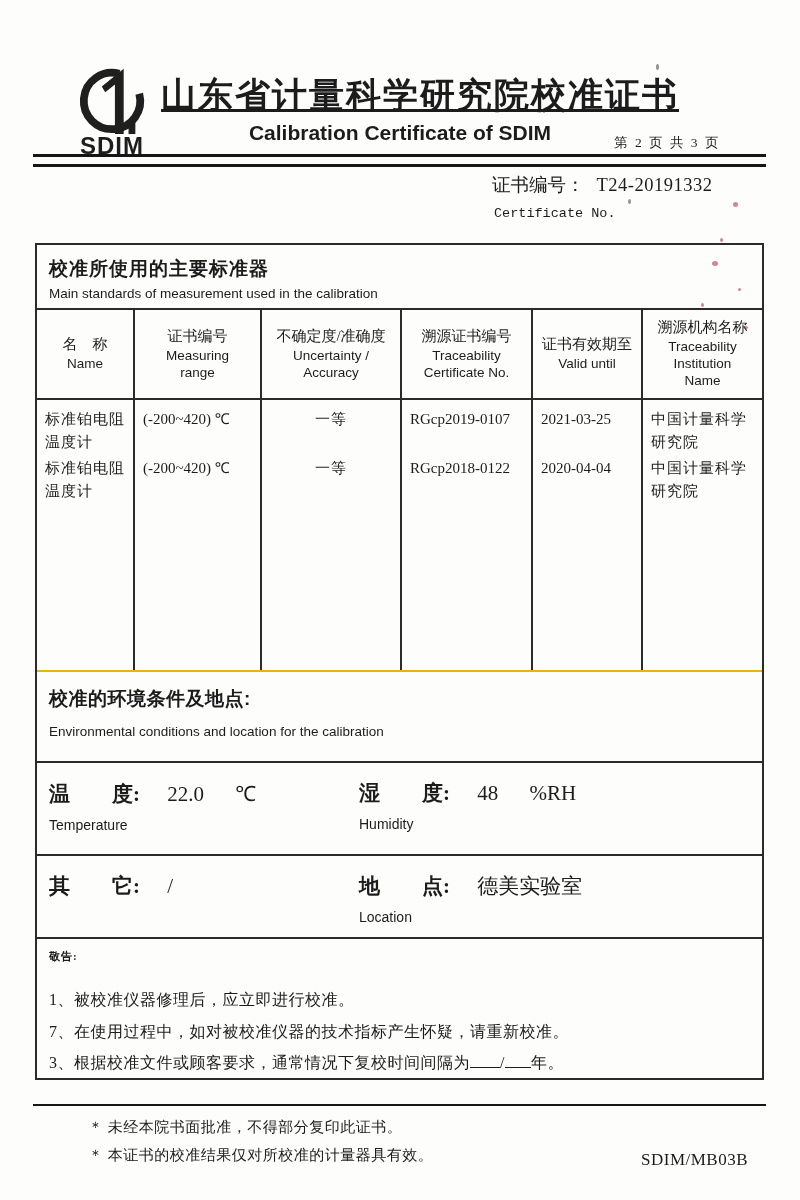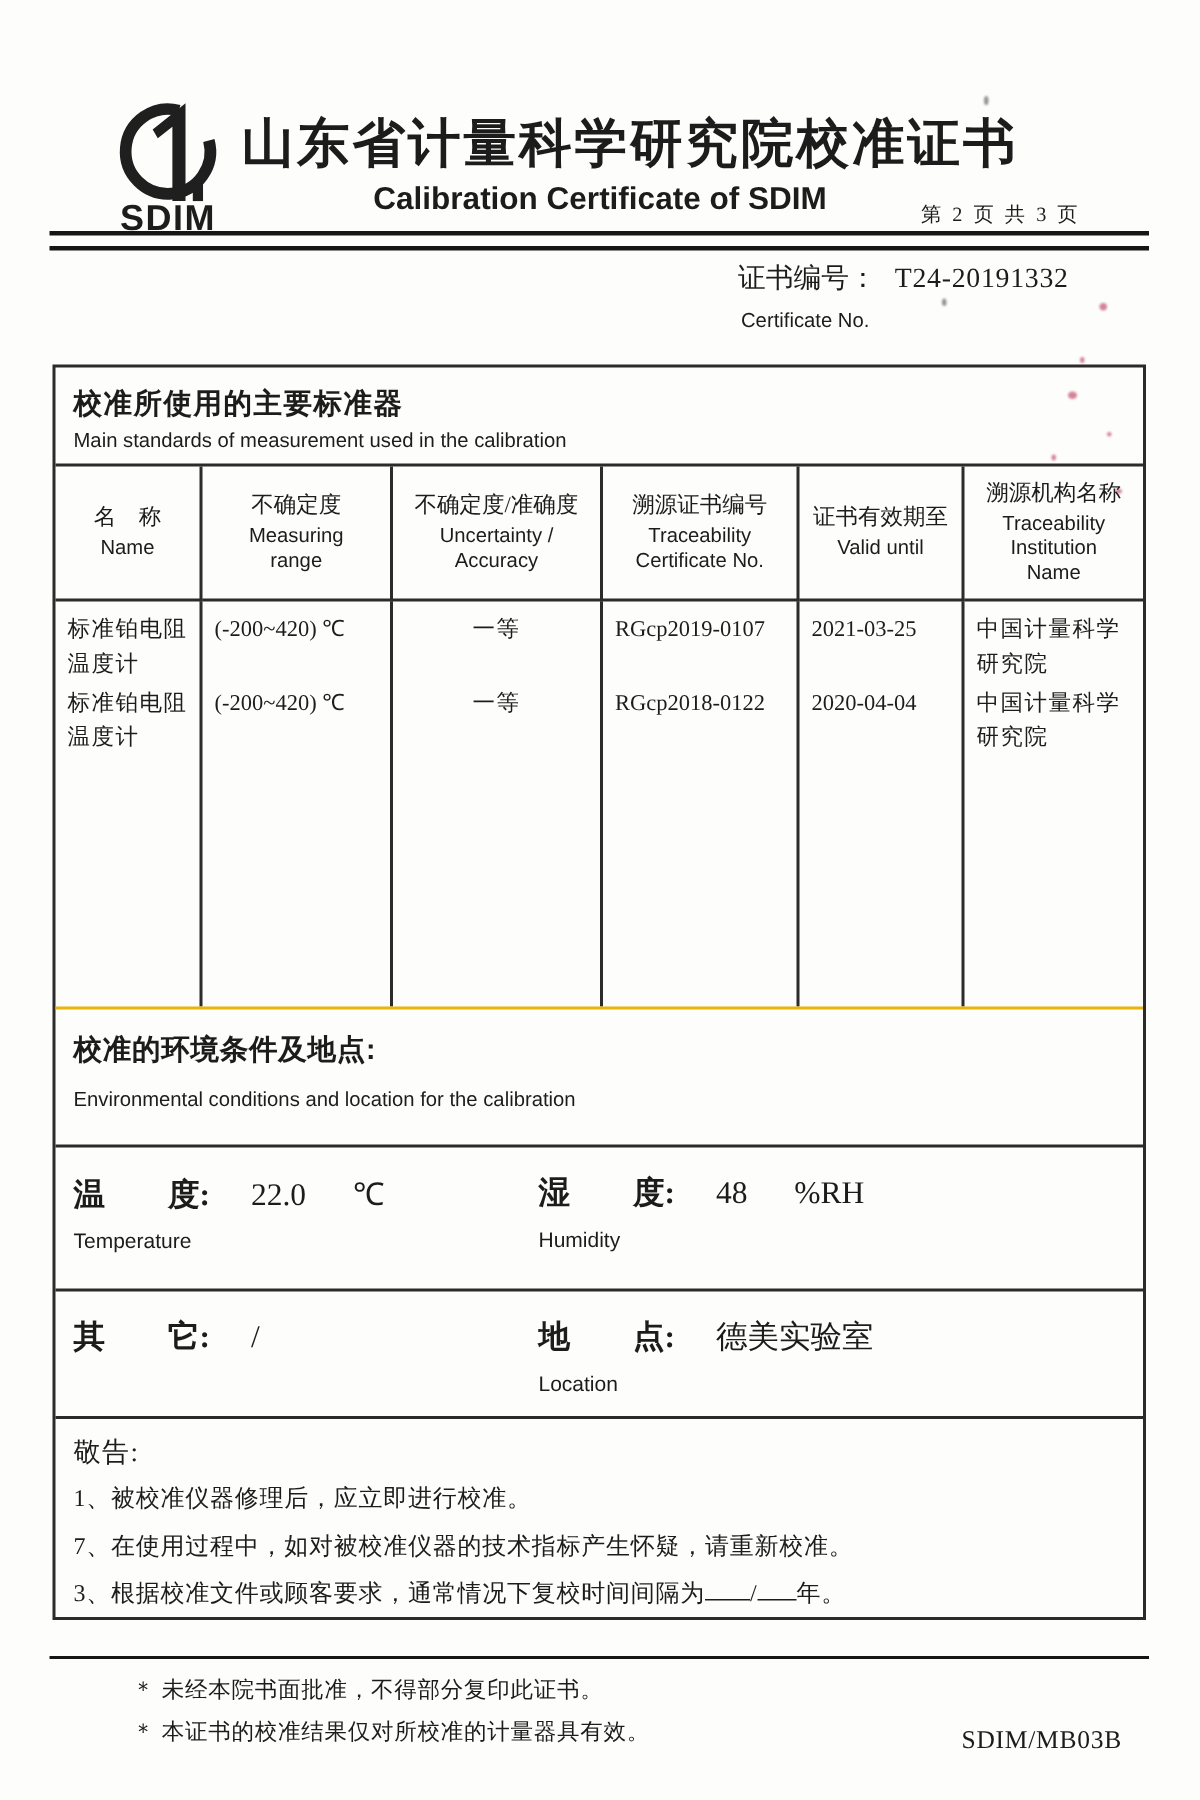--- a/index.html
+++ b/index.html
@@ -7,29 +7,29 @@
     position:relative; width:800px; height:1200px; margin:0 auto;
     background:#fdfdfc; color:#1c1c1c; overflow:hidden;
     font-family:"Liberation Serif", serif;
   }
 
   
   .logo{position:absolute; left:56px; top:64px; width:112px; text-align:center;}
   .logo svg{display:block; margin:0 auto;}
   .logo-text{font-family:"Liberation Sans", sans-serif; font-weight:800; font-size:24px; letter-spacing:1px; margin-top:-4px; color:#1d1d1d;}
   .title-zh{position:absolute; left:150px; top:72px; width:540px; text-align:center;
-    font-size:35px; font-weight:700; letter-spacing:2px; white-space:nowrap;}
+    font-size:35px; font-weight:700; letter-spacing:2px; white-space:nowrap;text-decoration:underline;}
   .title-en{position:absolute; left:160px; top:121px; width:480px; text-align:center;
     font-family:"Liberation Sans", sans-serif; font-weight:700; font-size:21px;}
   .page-info{position:absolute; left:614px; top:134px; font-size:13.5px; letter-spacing:2px; white-space:nowrap;}
   .rule-double{position:absolute; left:33px; top:154px; width:733px; height:7px;
     border-top:3px solid #161616; border-bottom:3px solid #161616;}
   .certno{position:absolute; left:492px; top:172px; font-size:18.5px; white-space:nowrap;}
   .certno .val{letter-spacing:0.5px;margin-left:12px;}
-  .certno-en{position:absolute; left:494px; top:206px; font-family:Liberation Sans, sans-serif; font-size:13.5px;}
+  .certno-en{position:absolute; left:494px; top:206px; font-family:Liberation Mono, monospace; font-size:13.5px;}
 
   
   .main-box{position:absolute; left:35px; top:243px; width:729px; height:837px;
     border:2px solid #2b2b2b; box-sizing:border-box; display:flex; flex-direction:column; background:transparent;}
   .sec-title{height:65px; box-sizing:border-box; padding:11px 14px 0 12px;}
   .sec-title .zh{font-family:"Liberation Sans", sans-serif; font-weight:700; font-size:19px; letter-spacing:1px;}
   .sec-title .en{font-family:"Liberation Sans", sans-serif; font-size:13.5px; margin-top:4px;}
 
   .std-table{display:grid; grid-template-columns:98px 127px 140px 131px 110px 1fr;
     border-top:2px solid #2b2b2b;}
@@ -59,21 +59,21 @@
   .env-cell{box-sizing:border-box; padding:16px 0 0 12px;}
   .env-cell.left{width:310px;}
   .env-cell.right{flex:1;}
   .env-line{font-size:21px; white-space:nowrap;}
   .env-line .lab{font-weight:700;}
   .env-line .val{margin-left:22px;}
   .env-line .unit{margin-left:26px;}
   .env-en{font-family:"Liberation Sans", sans-serif; font-size:14px; margin-top:9px;}
 
   .notice{border-top:2px solid #2b2b2b; flex:1; box-sizing:border-box; padding:10px 14px 0 12px;}
-  .notice-title{font-size:18px; font-weight:400; margin-bottom:4px; letter-spacing:1px;}
+  .notice-title{font-size:11px; font-weight:700; margin-bottom:20px; letter-spacing:1px;}
   .notice-item{font-size:16px; line-height:1.95; letter-spacing:0.5px;}
   .blank{display:inline-block; width:30px; height:14px; border-bottom:1.5px solid #1c1c1c;}
   .blank.small{width:26px;}
 
   
   .rule-bottom{position:absolute; left:33px; top:1104px; width:733px; border-top:2.5px solid #161616;}
   .footnotes{position:absolute; left:88px; top:1114px; font-size:15px; line-height:1.85; letter-spacing:0.5px;}
   .form-code{position:absolute; left:641px; top:1150px; font-size:17px; letter-spacing:0.5px;}
 
   
@@ -114,21 +114,21 @@
       <div class="en">Main standards of measurement used in the calibration</div>
     </div>
 
     <div class="std-table">
 
       <div class="th">
         <div class="zh">名　称</div>
         <div class="en">Name</div>
       </div>
       <div class="th">
-        <div class="zh">不确定度</div>
+        <div class="zh">证书编号</div>
         <div class="en narrow">Measuring range</div>
       </div>
       <div class="th">
         <div class="zh">不确定度/准确度</div>
         <div class="en mid">Uncertainty / Accuracy</div>
       </div>
       <div class="th">
         <div class="zh">溯源证书编号</div>
         <div class="en mid">Traceability Certificate No.</div>
       </div>

